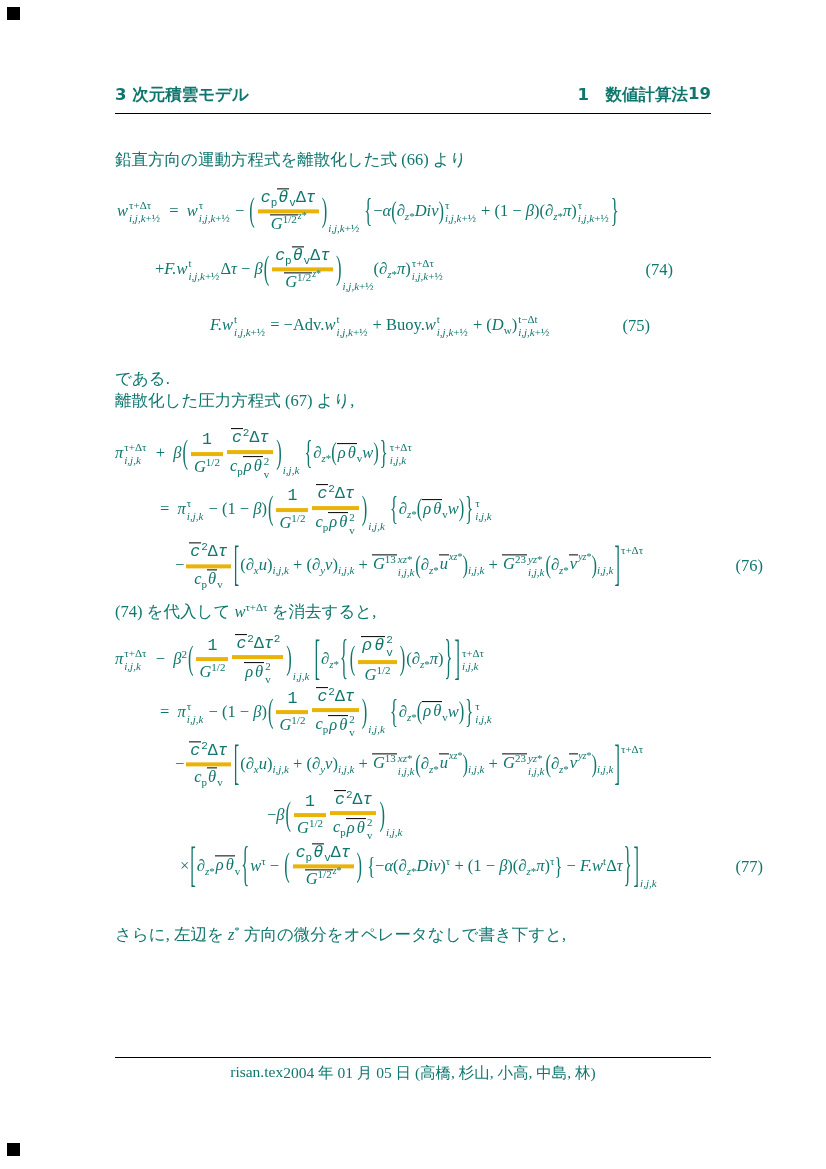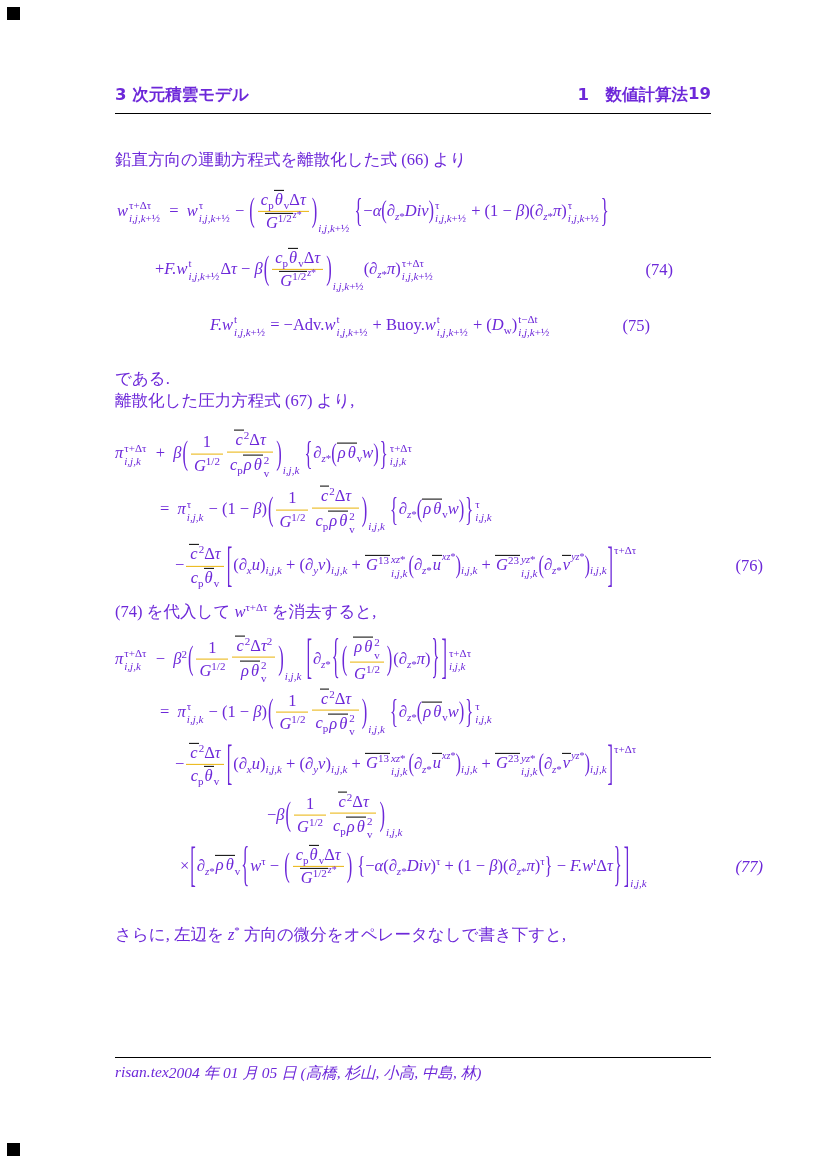--- a/index.html
+++ b/index.html
@@ -1,16 +1,16 @@
 <!DOCTYPE html>
 <html lang="ja"><head>
 <meta charset="utf-8">
 <style>
   html,body{margin:0;padding:0;background:#ffffff;}
-  .page{position:relative;width:826px;height:1169px;background:#ffffff;color:#6d28d9;
+  .page{position:relative;width:826px;height:1169px;background:#ffffff;color:#0f766e;
         font-family:"Liberation Serif","DejaVu Serif",serif;overflow:hidden;}
   .mark{position:absolute;width:13px;height:13px;background:#000;}
   .mark-tl{left:7px;top:7px;}
   .mark-bl{left:7px;top:1143px;}
   .content{position:absolute;left:115px;top:84px;width:596px;}
   .hdr{display:flex;justify-content:space-between;align-items:baseline;
        font-family:"DejaVu Sans","Liberation Sans",sans-serif;font-weight:bold;font-size:16.5px;}
   .hdr-right{display:flex;}
   .hdr-rule{border:none;border-top:1.6px solid #000;margin:7px 0 0 0;}
   .para{font-size:16.5px;line-height:1.25;margin:0;}
@@ -19,34 +19,34 @@
   .mt sup{font-size:11px;vertical-align:6px;line-height:0;}
   .mt sub{font-size:11px;vertical-align:-4px;line-height:0;}
   .mt .tt{font-size:10px;vertical-align:10px;line-height:0;}
   .mt .hi{font-size:11px;vertical-align:16px;line-height:0;}
   .mt .lo{font-size:11px;vertical-align:-16px;line-height:0;}
   .ss{display:inline-block;vertical-align:middle;font-size:11px;line-height:1.1;
       text-align:left;margin:0 1px;}
   .ss .u{display:block;}
   .ss .l{display:block;margin-top:1px;}
   .fr{display:inline-block;vertical-align:middle;text-align:center;margin:0 2px;line-height:1.25;}
-  .fr .nu{display:block;border-bottom:1px solid #eab308;padding:0 3px 1px 3px;}
+  .fr .nu{display:block;border-bottom:4px solid #eab308;padding:0 3px 1px 3px;font-family:Liberation Mono, monospace;}
   .fr .de{display:block;padding:1px 3px 0 3px;}
   .ov{display:inline-block;border-top:1.2px solid #000;line-height:1.05;padding:0 1px;}
   .d15,.d2,.d3{display:inline-block;vertical-align:middle;line-height:0.9;}
   .d15{transform:scaleY(1.5);}
   .d2{transform:scaleY(2.1);margin:0 1px;}
   .d3{transform:scaleY(2.9);margin:0 1px;}
   .eq{position:relative;}
   .eq-line{position:relative;}
   .eq-content{position:absolute;top:50%;transform:translateY(-50%);white-space:nowrap;}
   .eq-tag{position:absolute;top:50%;transform:translateY(-50%);font-size:16.5px;}
   .ftr-rule{position:absolute;left:115px;width:596px;top:1057px;border:none;border-top:1px solid #000;margin:0;}
   .ftr{position:absolute;left:115px;width:596px;top:1063px;display:flex;
-       justify-content:flex-start;font-size:15.5px;font-style:italic;}
+       justify-content:center;font-size:15.5px;}
 </style>
 </head>
 <body>
 
 <div class="page">
   <div class="mark mark-tl"></div>
   <div class="mark mark-bl"></div>
 
   <div class="content">
     <div class="hdr">
@@ -105,21 +105,21 @@
           <span class="eq-content mt" style="left: 45px;">=&nbsp;&nbsp;<i>π</i><span class="ss"><span class="u">τ</span><span class="l"><i>i,j,k</i></span></span> − (1 − <i>β</i>)<span class="d2">(</span><span class="fr"><span class="nu">1</span><span class="de"><i>G</i><sup>1/2</sup></span></span><span class="fr"><span class="nu"><span class="ov"><i>c</i></span><sup>2</sup>Δ<i>τ</i></span><span class="de"><i>c</i><sub>p</sub><span class="ov"><i>ρ</i></span><span class="ov"><i>θ</i></span><span class="ss"><span class="u">2</span><span class="l">v</span></span></span></span><span class="d2">)</span><sub class="lo"><i>i,j,k</i></sub>&nbsp;<span class="d2">{</span>∂<sub><i>z</i>*</sub><span class="d15">(</span><span class="ov"><i>ρ</i></span><span class="ov"><i>θ</i></span><sub>v</sub><i>w</i><span class="d15">)</span><span class="d2">}</span><span class="ss"><span class="u">τ</span><span class="l"><i>i,j,k</i></span></span></span>
         </div>
         <div class="eq-line" style="height: 52px;">
           <span class="eq-content mt" style="left: 60px;">−<span class="fr"><span class="nu"><span class="ov"><i>c</i></span><sup>2</sup>Δ<i>τ</i></span><span class="de"><i>c</i><sub>p</sub><span class="ov"><i>θ</i></span><sub>v</sub></span></span><span class="d3">[</span>(∂<sub><i>x</i></sub><i>u</i>)<sub><i>i,j,k</i></sub> + (∂<sub><i>y</i></sub><i>v</i>)<sub><i>i,j,k</i></sub> + <span class="ov"><i>G</i><sup>13</sup></span><span class="ss"><span class="u"><i>xz</i>*</span><span class="l"><i>i,j,k</i></span></span><span class="d15">(</span>∂<sub><i>z</i>*</sub><span class="ov"><i>u</i></span><sup class="tt"><i>xz</i>*</sup><span class="d15">)</span><sub><i>i,j,k</i></sub> + <span class="ov"><i>G</i><sup>23</sup></span><span class="ss"><span class="u"><i>yz</i>*</span><span class="l"><i>i,j,k</i></span></span><span class="d15">(</span>∂<sub><i>z</i>*</sub><span class="ov"><i>v</i></span><sup class="tt"><i>yz</i>*</sup><span class="d15">)</span><sub><i>i,j,k</i></sub><span class="d3">]</span><span class="hi">τ+Δτ</span></span>
         </div>
         <div class="eq-line" style="height: 50px;">
           <span class="eq-content mt" style="left: 152px;">−<i>β</i><span class="d2">(</span><span class="fr"><span class="nu">1</span><span class="de"><i>G</i><sup>1/2</sup></span></span><span class="fr"><span class="nu"><span class="ov"><i>c</i></span><sup>2</sup>Δ<i>τ</i></span><span class="de"><i>c</i><sub>p</sub><span class="ov"><i>ρ</i></span><span class="ov"><i>θ</i></span><span class="ss"><span class="u">2</span><span class="l">v</span></span></span></span><span class="d2">)</span><sub class="lo"><i>i,j,k</i></sub></span>
         </div>
         <div class="eq-line" style="height: 52px;">
           <span class="eq-content mt" style="left: 65px;">×<span class="d3">[</span>∂<sub><i>z</i>*</sub><span class="ov"><i>ρ</i></span><span class="ov"><i>θ</i></span><sub>v</sub><span class="d3">{</span><i>w</i><sup>τ</sup> − <span class="d2">(</span><span class="fr"><span class="nu"><i>c</i><sub>p</sub><span class="ov"><i>θ</i></span><sub>v</sub>Δ<i>τ</i></span><span class="de"><span class="ov"><i>G</i><sup>1/2</sup></span><sup class="tt"><i>z</i>*</sup></span></span><span class="d2">)</span>&nbsp;<span class="d15">{</span>−<i>α</i>(∂<sub><i>z</i>*</sub><i>Div</i>)<sup>τ</sup> + (1 − <i>β</i>)(∂<sub><i>z</i>*</sub><i>π</i>)<sup>τ</sup><span class="d15">}</span> − <i>F.w</i><sup>t</sup>Δ<i>τ</i><span class="d3">}</span><span class="d3">]</span><sub class="lo"><i>i,j,k</i></sub></span>
-          <span class="eq-tag" style="right: -52px; font-style: italic;">(77)</span>
+          <span class="eq-tag" style="right: -52px;">(77)</span>
         </div>
       </div>
 
     <p class="para" style="margin-top:32px;"><span>さらに, 左辺を </span><span class="mt"><i>z</i><sup>*</sup></span><span> 方向の微分をオペレータなしで書き下すと,</span></p>
   </div>
 
   <hr class="ftr-rule">
   <div class="ftr">
     <span>risan.tex</span>
     <span>2004 年 01 月 05 日 (高橋, 杉山, 小高, 中島, 林)</span>

